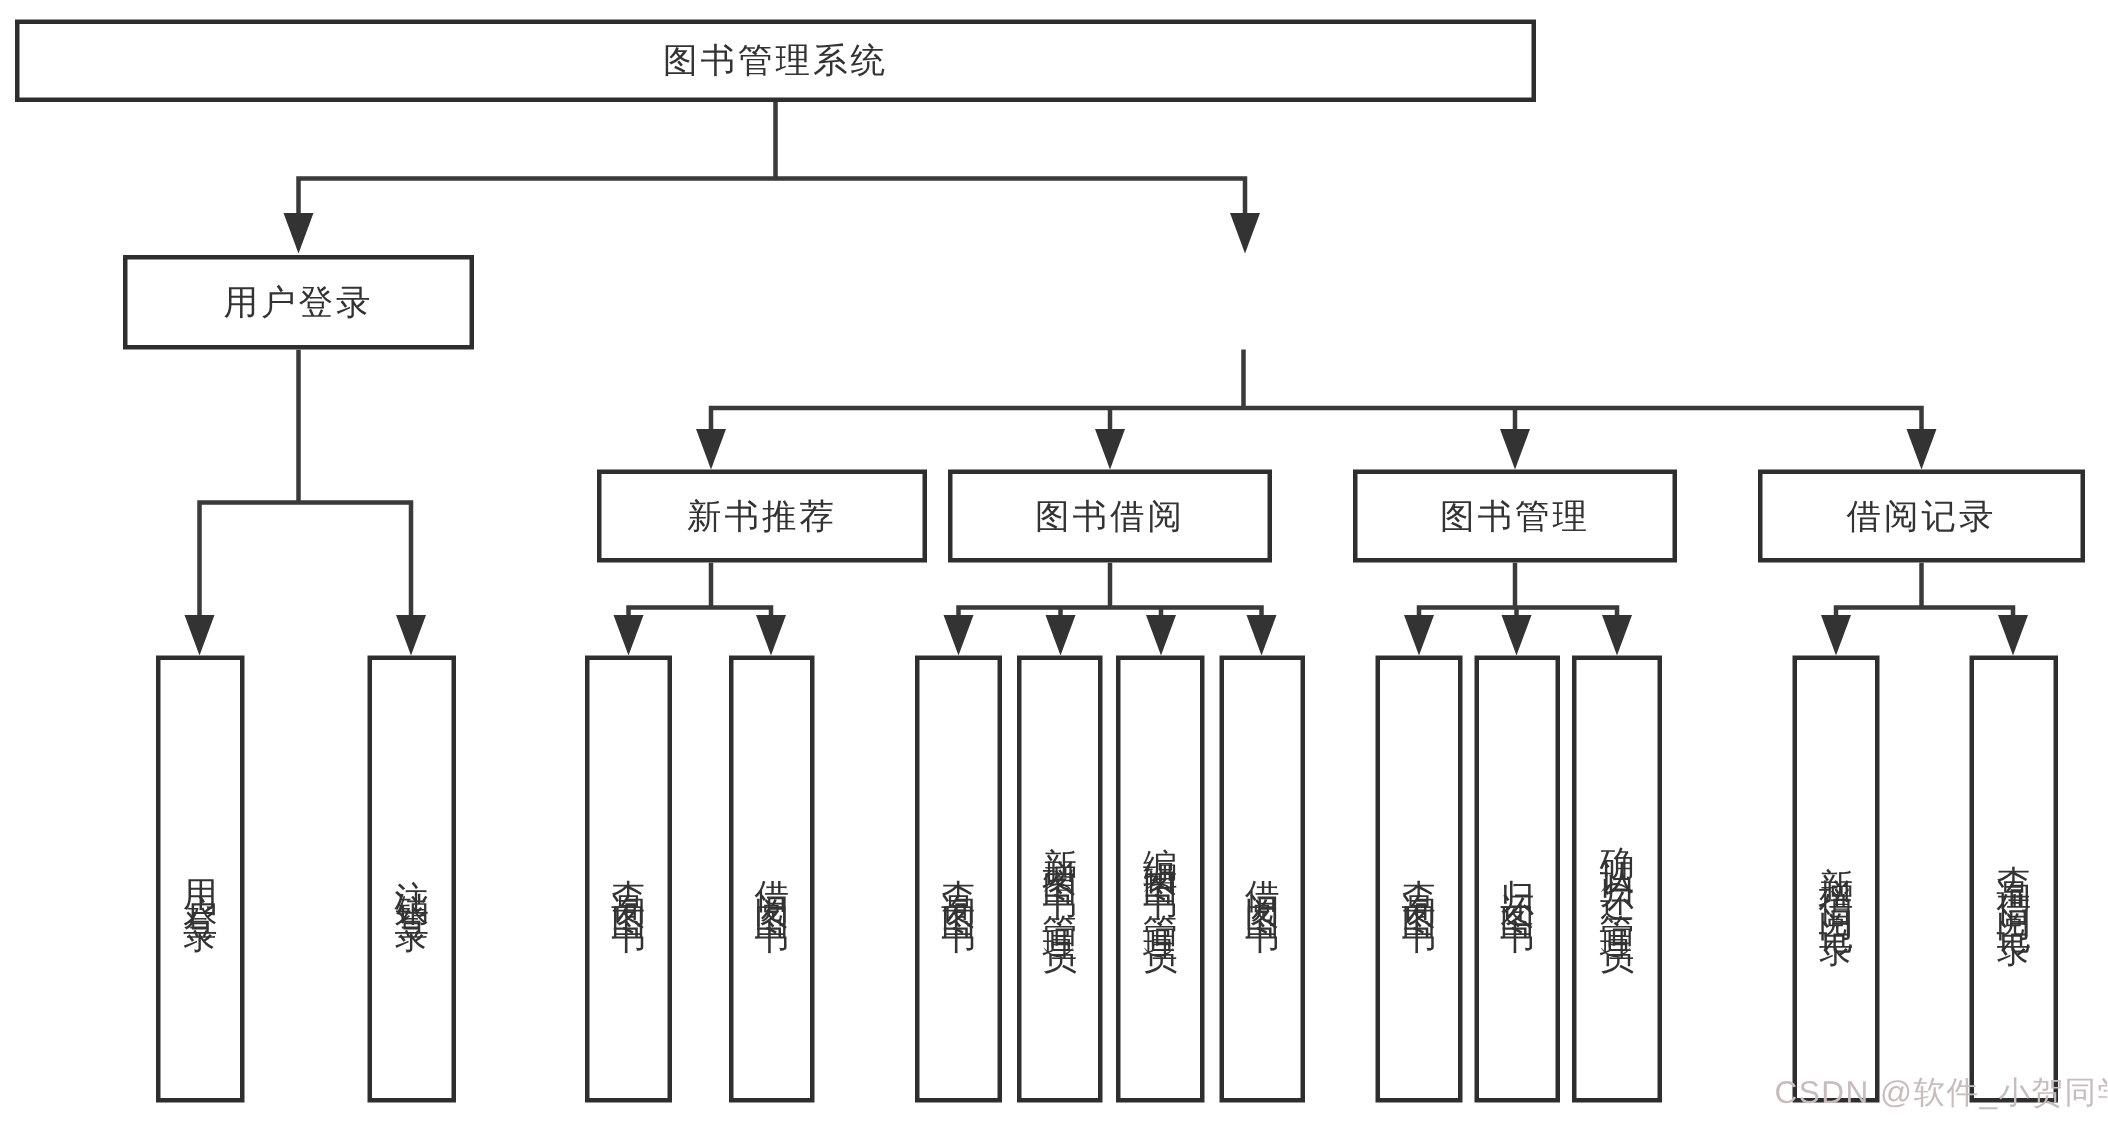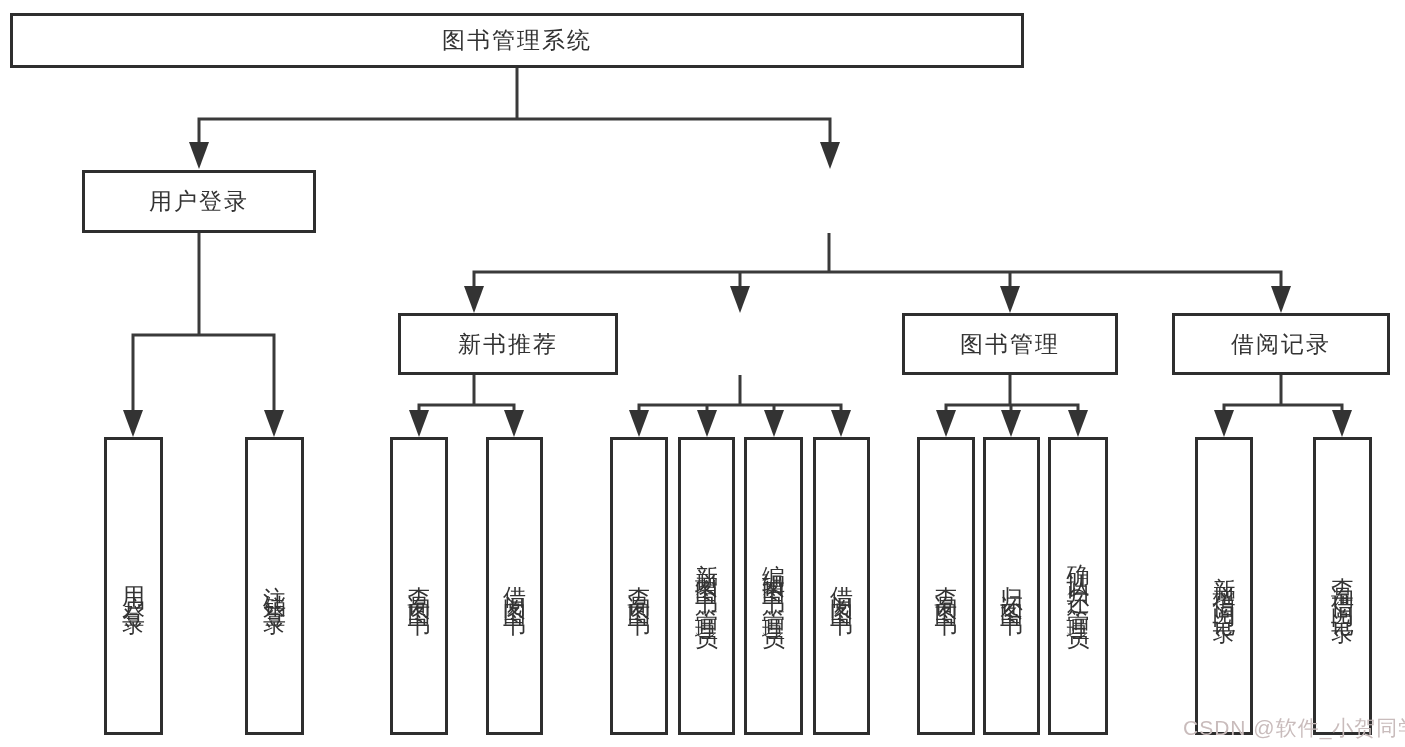--- a/index.html
+++ b/index.html
@@ -128,20 +128,23 @@
     <span class="hlabel">图书管理系统</span>
   </div>
 
   <div class="node" style="left:82px; top:170px; width:234px; height:63px;">
     <span class="hlabel">用户登录</span>
   </div>
 
   <div class="node" style="left:384px; top:313px; width:220px; height:62px;margin-left:14px;">
     <span class="hlabel">新书推荐</span>
   </div>
+  <div class="node" style="left:632px; top:313px; width:216px; height:62px;">
+    <span class="hlabel">图书借阅</span>
+  </div>
   <div class="node" style="left:902px; top:313px; width:216px; height:62px;">
     <span class="hlabel">图书管理</span>
   </div>
   <div class="node" style="left:1172px; top:313px; width:218px; height:62px;">
     <span class="hlabel">借阅记录</span>
   </div>
 
   <div class="node leaf" style="left:104px; width:59px;">
     <span class="vlabel">用户登录</span>
   </div>

